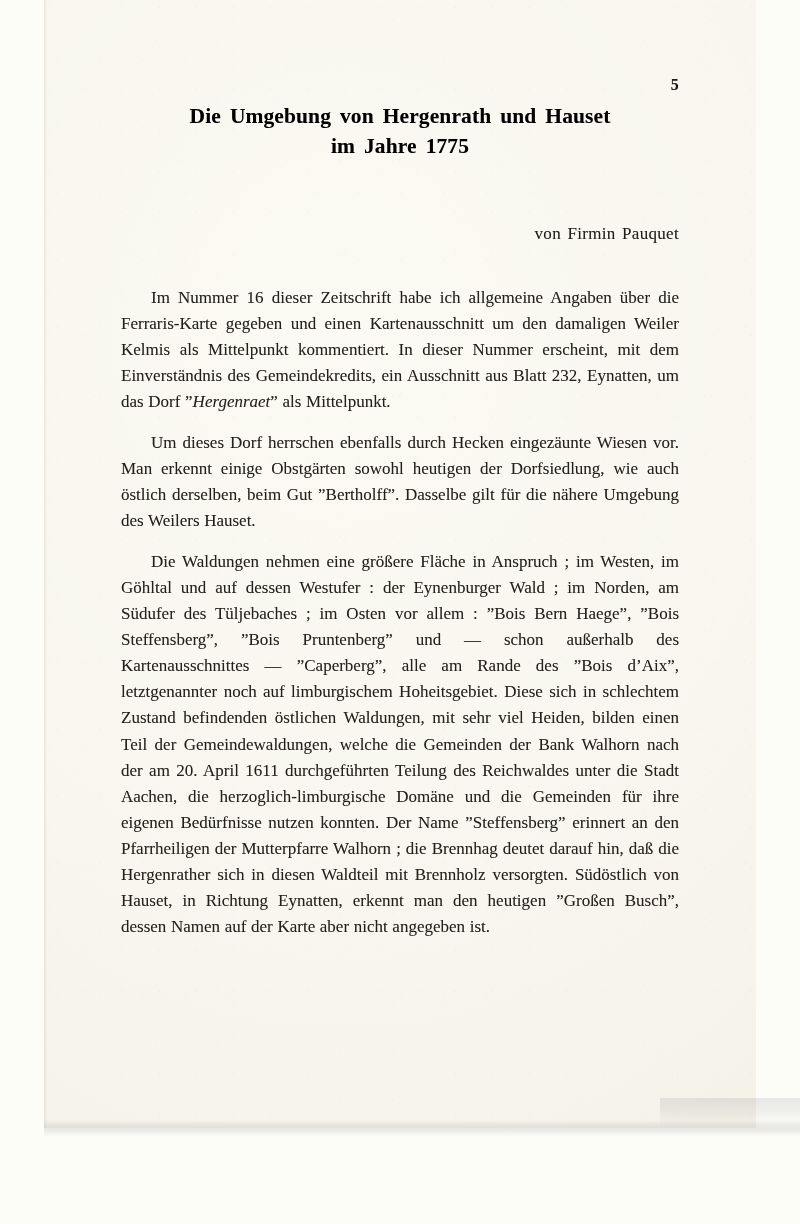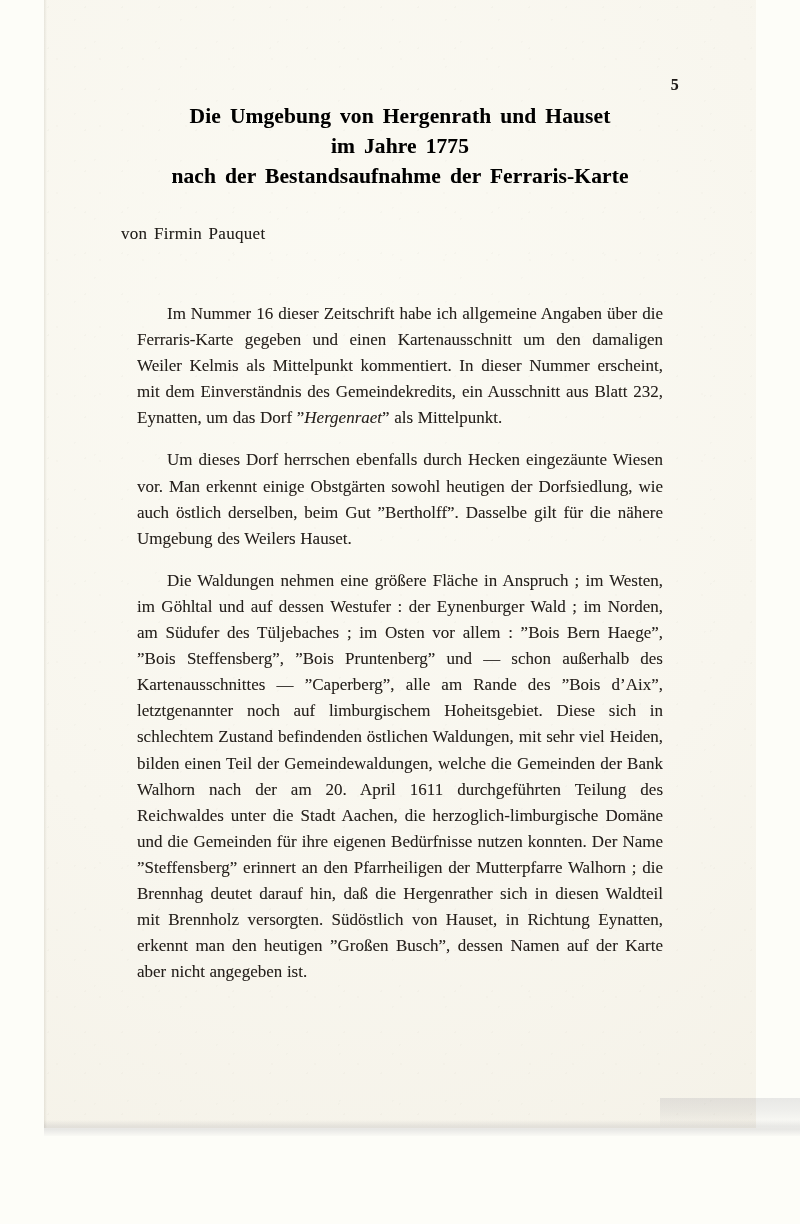--- a/index.html
+++ b/index.html
@@ -116,35 +116,35 @@
     letter-spacing: .1px;
     word-spacing: 3.5px;
     white-space: nowrap;
   }
 
   #byline {
     position: absolute;
     left: 0;
     top: 224px;
     width: 558px;
-    text-align: left;
+    text-align: right;
     font-size: 17px;
     color: #211e1a;
     word-spacing: 2px;
     letter-spacing: .3px;
   }
 
   #body-text {
     position: absolute;
     left: 0;
     top: 285px;
     width: 558px;
   }
   .para {
-    margin: 16px;
+    margin: 0;
     font-size: 17px;
     line-height: 26.1px;
     color: #241f1b;
     text-align: justify;
     text-indent: 30px;
     hyphens: none;
     -webkit-hyphens: none;
     word-spacing: .4px;
   }
   .para + .para {
@@ -169,21 +169,20 @@
 <div id="paper-edge-bottom"></div>
 <div id="paper-shadow-right"></div>
 
 <div id="content">
 
   <div id="page-number">5</div>
 
   <div id="title-block">
     <div class="title-line">Die Umgebung von Hergenrath und Hauset</div>
     <div class="title-line">im Jahre 1775</div>
-    <div class="title-line">nach der Bestandsaufnahme der Ferraris-Karte</div>
   </div>
 
   <div id="byline">von Firmin Pauquet</div>
 
   <div id="body-text">
     <p class="para">Im Nummer 16 dieser Zeitschrift habe ich allgemeine Angaben über die Ferraris-Karte gegeben und einen Kartenausschnitt um den damaligen Weiler Kelmis als Mittelpunkt kommentiert. In dieser Nummer erscheint, mit dem Einverständnis des Gemeindekredits, ein Ausschnitt aus Blatt 232, Eynatten, um das Dorf ”<i>Hergenraet</i>” als Mittelpunkt.</p>
     <p class="para">Um dieses Dorf herrschen ebenfalls durch Hecken eingezäunte Wiesen vor. Man erkennt einige Obstgärten sowohl heutigen der Dorfsiedlung, wie auch östlich derselben, beim Gut ”Bertholff”. Dasselbe gilt für die nähere Umgebung des Weilers Hauset.</p>
     <p class="para">Die Waldungen nehmen eine größere Fläche in Anspruch ; im Westen, im Göhltal und auf dessen Westufer : der Eynenburger Wald ; im Norden, am Südufer des Tüljebaches ; im Osten vor allem : ”Bois Bern Haege”, ”Bois Steffensberg”, ”Bois Pruntenberg” und — schon außerhalb des Kartenausschnittes — ”Caperberg”, alle am Rande des ”Bois d’Aix”, letztgenannter noch auf limburgischem Hoheitsgebiet. Diese sich in schlechtem Zustand befindenden östlichen Waldungen, mit sehr viel Heiden, bilden einen Teil der Gemeindewaldungen, welche die Gemeinden der Bank Walhorn nach der am 20. April 1611 durchgeführten Teilung des Reichwaldes unter die Stadt Aachen, die herzoglich-limburgische Domäne und die Gemeinden für ihre eigenen Bedürfnisse nutzen konnten. Der Name ”Steffensberg” erinnert an den Pfarrheiligen der Mutterpfarre Walhorn ; die Brennhag deutet darauf hin, daß die Hergenrather sich in diesen Waldteil mit Brennholz versorgten. Südöstlich von Hauset, in Richtung Eynatten, erkennt man den heutigen ”Großen Busch”, dessen Namen auf der Karte aber nicht angegeben ist.</p>
   </div>
 

